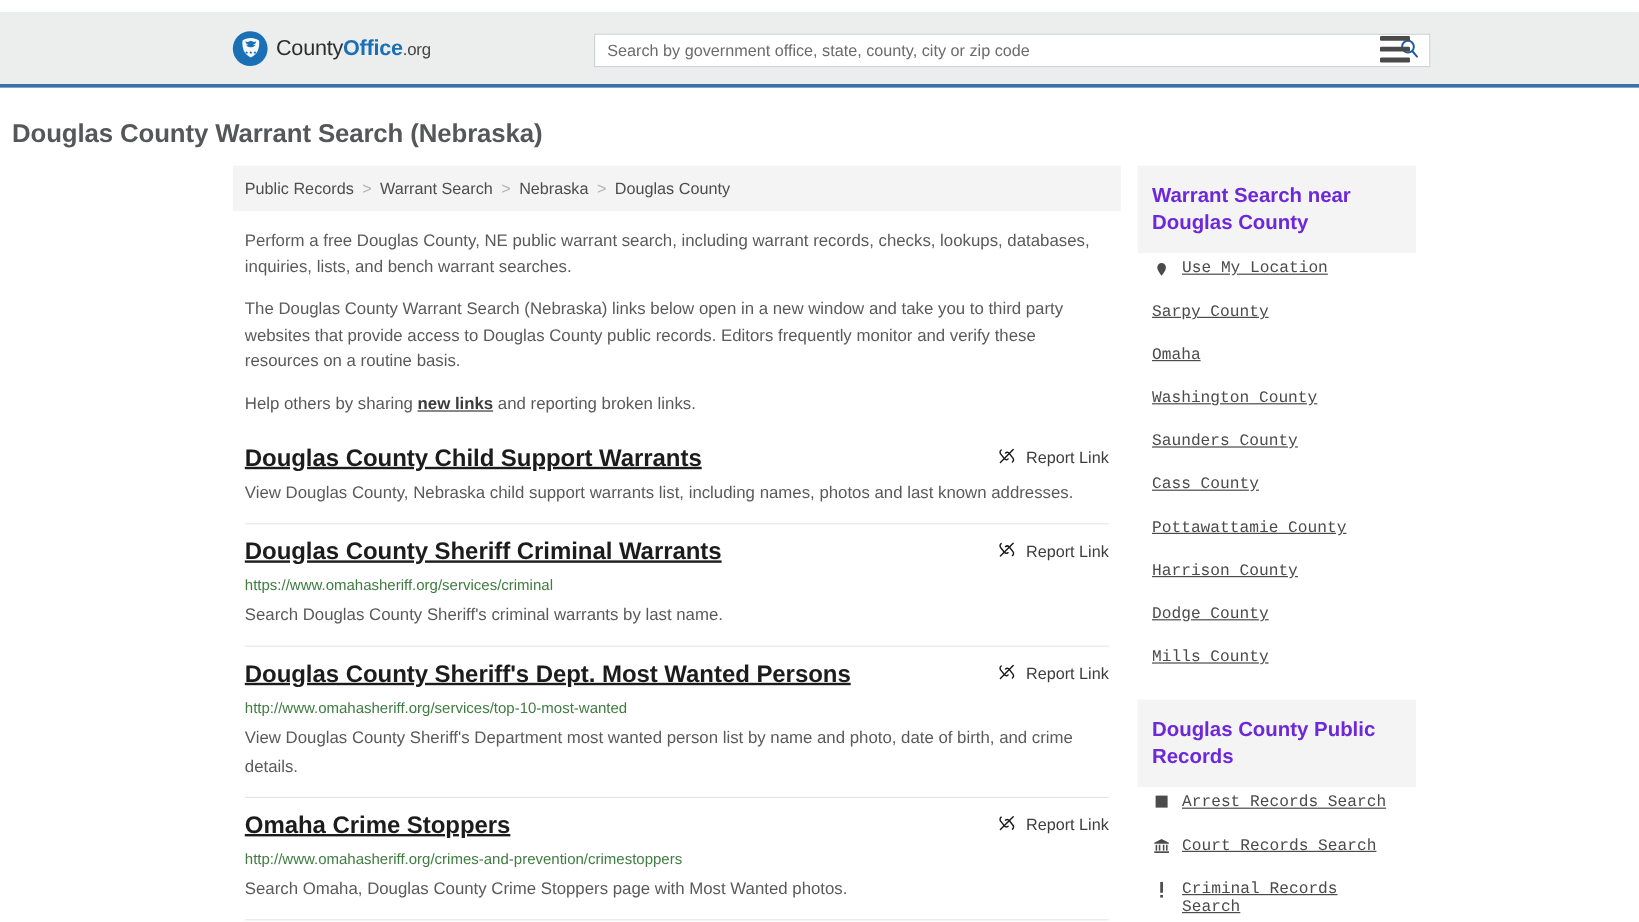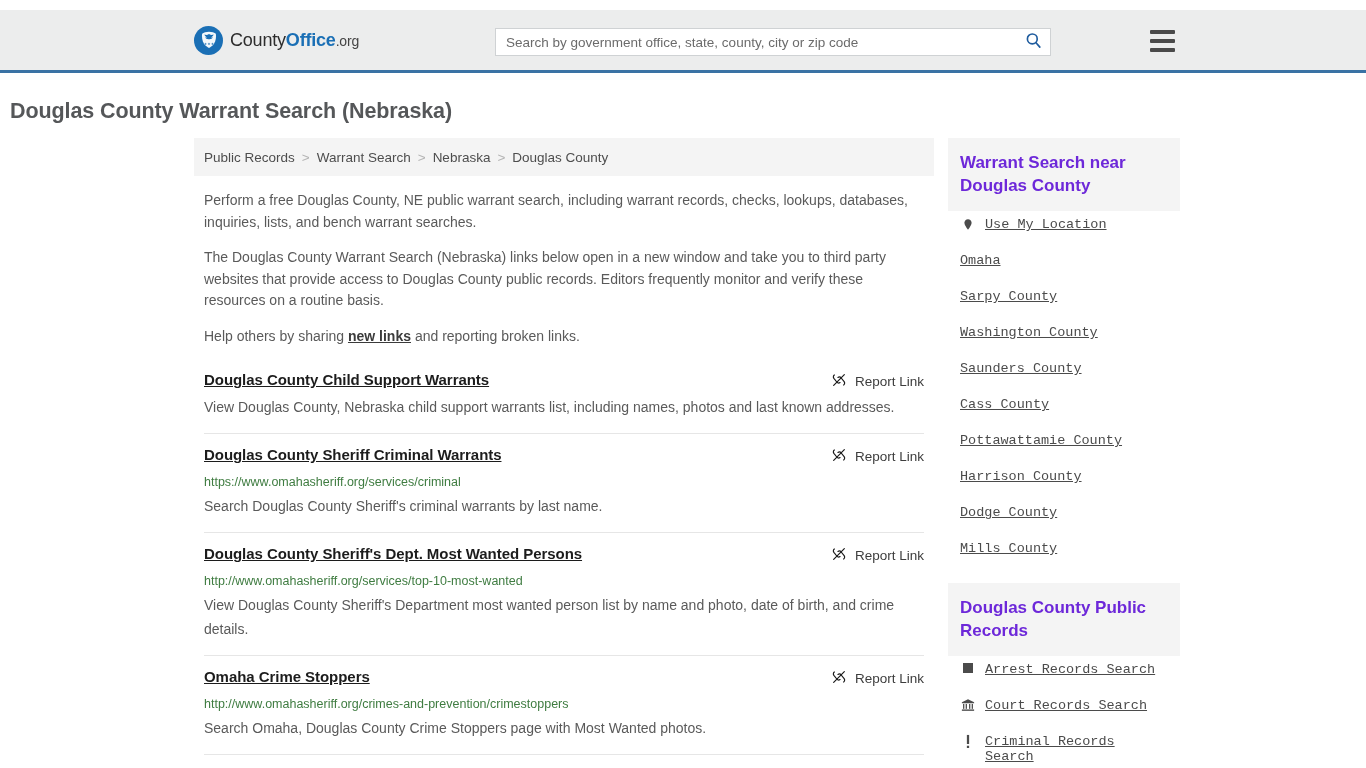--- a/index.html
+++ b/index.html
@@ -48,21 +48,21 @@
     letter-spacing: -0.2px;
     white-space: nowrap;
   }
   .brand-text .b-bold { color: #1a6fb5; font-weight: bold; }
   .brand-text .b-tld { font-size: 14px; color: #444; }
 
   .search-wrap {
     position: absolute;
     left: 495px;
     top: 18px;
-    width: 556px;
+    width: 697px;
     height: 28px;
     display: flex;
     align-items: center;
     background: #ffffff;
     border: 1px solid #cfd2d4;
   }
   .search-input {
     flex: 1 1 auto;
     border: 0;
     outline: none;
@@ -170,21 +170,21 @@
     padding: 0 0 14px 0;
     margin-bottom: 12px;
   }
   .result:first-child { padding-top: 2px; }
   .result-head {
     display: flex;
     align-items: flex-start;
     justify-content: space-between;
   }
   .result-title {
-    font-size: 15px;
+    font-size: 20px;
     font-weight: bold;
     color: #1c1c1c;
     text-decoration: underline;
     letter-spacing: -0.05px;
     cursor: pointer;
   }
   .report-link {
     display: flex;
     align-items: center;
     gap: 8px;
@@ -389,24 +389,24 @@
         <ul class="side-list">
           <li>
             <span class="side-icon">
               <svg width="12" height="15" viewBox="0 0 24 24" fill="#4b4b4b">
                 <path d="M12 1.5C8 1.5 4.8 4.7 4.8 8.7c0 5.4 7.2 13.8 7.2 13.8s7.2-8.4 7.2-13.8c0-4-3.2-7.2-7.2-7.2z"></path>
               </svg>
             </span>
             <a href="#">Use My Location</a>
           </li>
           <li>
+            <a href="#">Sarpy County</a>
+          </li>
+          <li>
             <a href="#">Omaha</a>
-          </li>
-          <li>
-            <a href="#">Sarpy County</a>
           </li>
           <li>
             <a href="#">Washington County</a>
           </li>
           <li>
             <a href="#">Saunders County</a>
           </li>
           <li>
             <a href="#">Cass County</a>
           </li>

